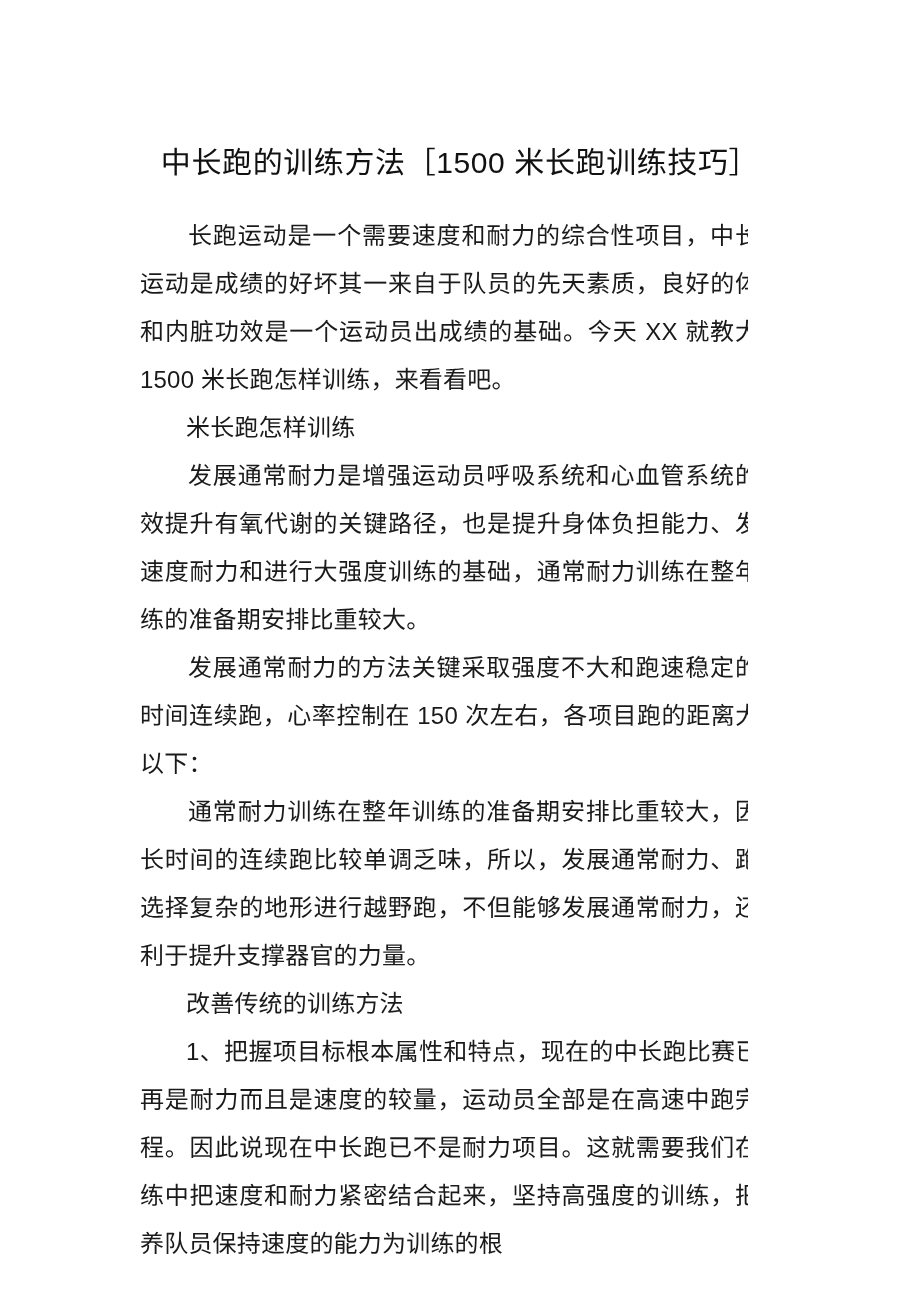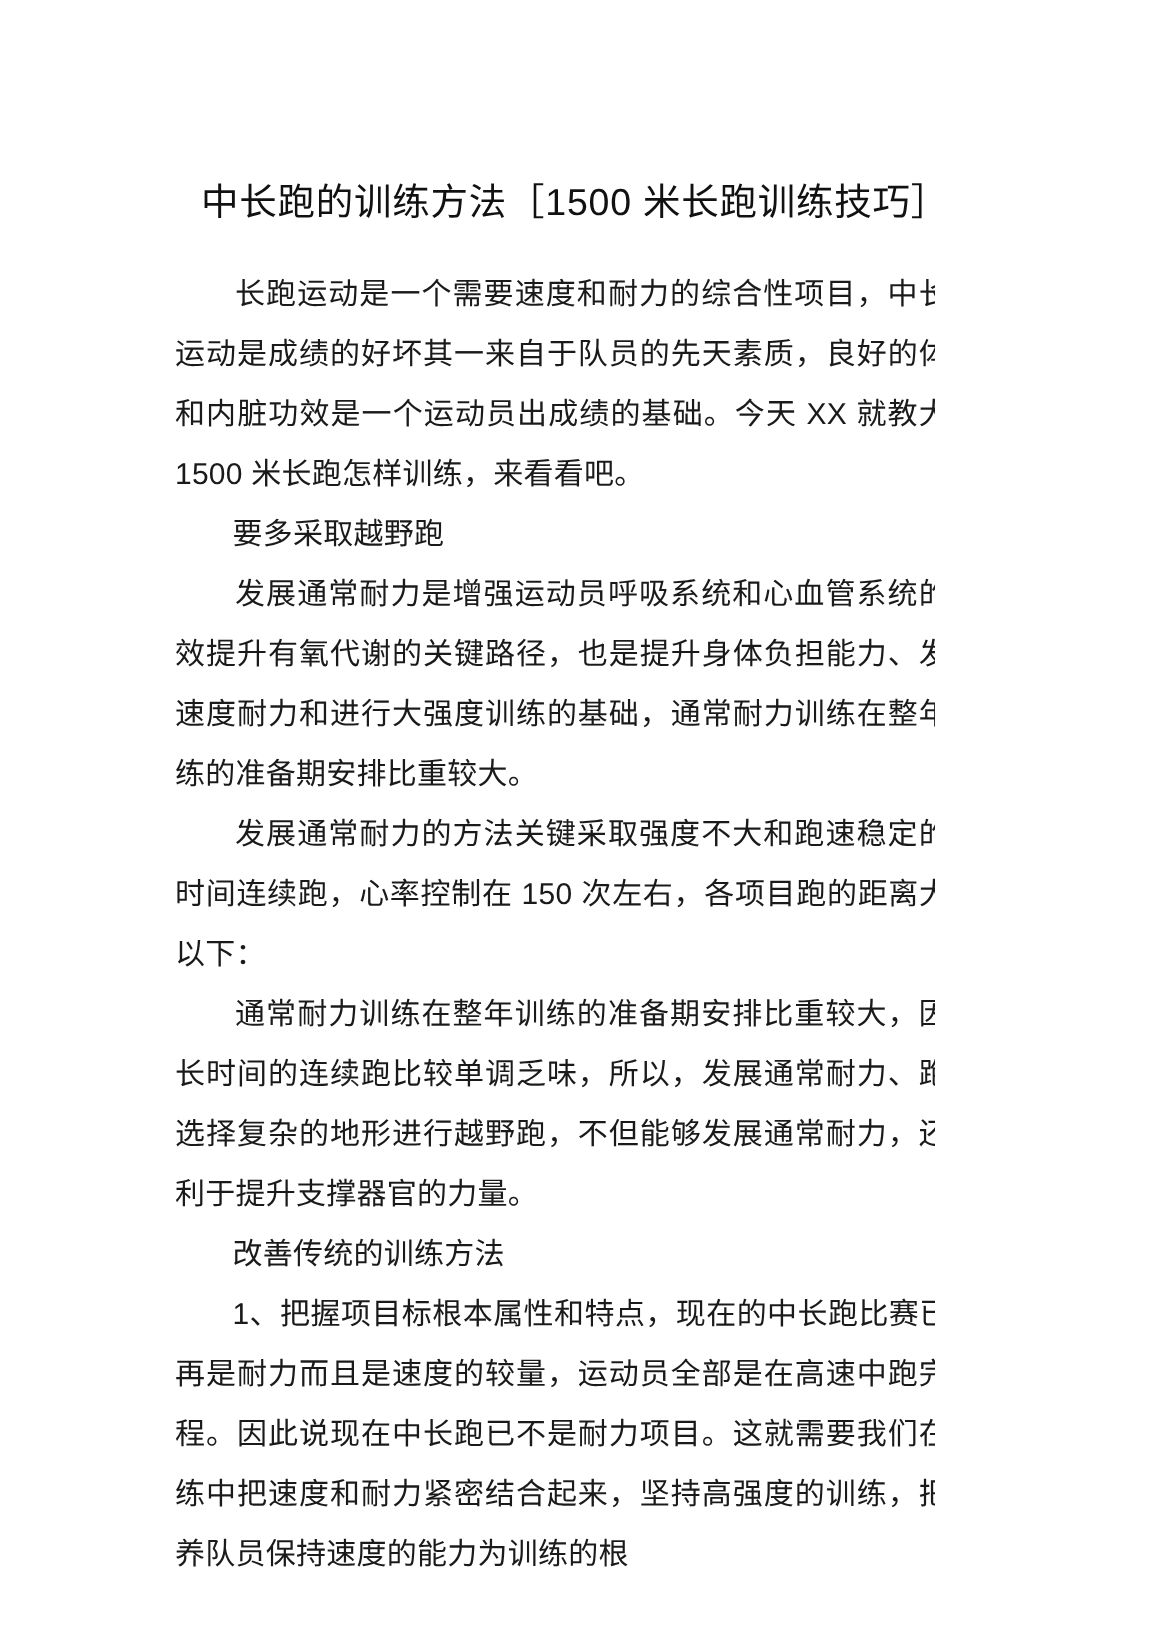--- a/index.html
+++ b/index.html
@@ -66,21 +66,21 @@
 <body>
 
 <div class="page">
 
   <h1 class="doc-title">中长跑的训练方法［1500 米长跑训练技巧］</h1>
 
   <div class="body-block">
 
     <p class="para indent">长跑运动是一个需要速度和耐力的综合性项目，中长跑运动是成绩的好坏其一来自于队员的先天素质，良好的体型和内脏功效是一个运动员出成绩的基础。今天 XX 就教大家 1500 米长跑怎样训练，来看看吧。</p>
 
-    <p class="para heading-line">要多采取越野跑</p>
+    <p class="para heading-line">米长跑怎样训练</p>
 
     <p class="para indent">发展通常耐力是增强运动员呼吸系统和心血管系统的功效提升有氧代谢的关键路径，也是提升身体负担能力、发展速度耐力和进行大强度训练的基础，通常耐力训练在整年训练的准备期安排比重较大。</p>
 
     <p class="para indent">发展通常耐力的方法关键采取强度不大和跑速稳定的长时间连续跑，心率控制在 150 次左右，各项目跑的距离大致以下：</p>
 
 
     <p class="para indent">通常耐力训练在整年训练的准备期安排比重较大，因为长时间的连续跑比较单调乏味，所以，发展通常耐力、跑、选择复杂的地形进行越野跑，不但能够发展通常耐力，还有利于提升支撑器官的力量。</p>
 
     <p class="para heading-line">改善传统的训练方法</p>
 

